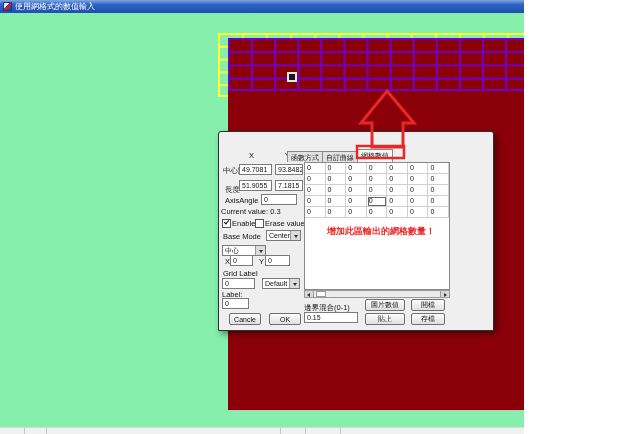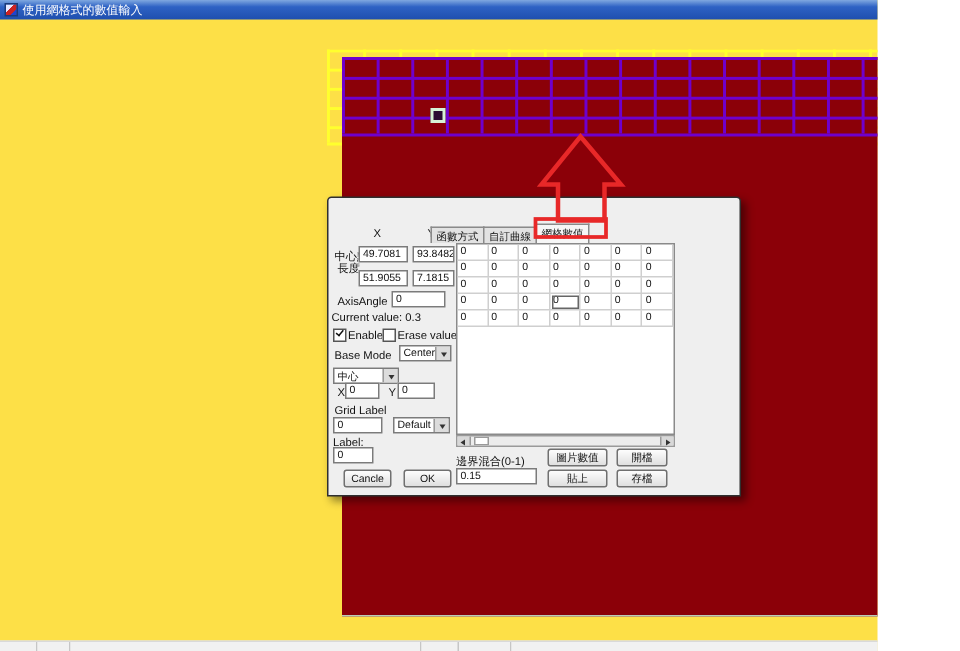--- a/index.html
+++ b/index.html
@@ -1,16 +1,16 @@
 <!DOCTYPE html>
 <html style="--cv: #8b0008; --pg: #6f00cc; --yg: #ffff2e; --anno: #e82828;"><head>
 <meta charset="utf-8">
 <style>
   html,body{margin:0;padding:0;background:#fff;}
-  .screen{position:relative;width:585px;height:434px;overflow:hidden;background:#fde047;
+  .screen{position:relative;width:524px;height:434px;overflow:hidden;background:#86efac;
           font-family:"Liberation Sans","DejaVu Sans",sans-serif;-webkit-font-smoothing:none;}
   .abs{position:absolute;}
 
   
   .titlebar{left:0;top:0;width:640px;height:13px;z-index:5;
     background:linear-gradient(180deg,#7fa8e0 0%,#2e62c4 35%,#1f4fae 100%);
     display:flex;align-items:center;color:#fff;font-size:8px;padding-left:3px;box-sizing:border-box;gap:3px;}
   .appicon{width:9px;height:9px;background:linear-gradient(135deg,#e8e8ff 0 40%,#cc2222 40% 70%,#2244cc 70%);border:1px solid #1a3a7a;box-sizing:border-box;}
   .menubar{left:0;top:13px;width:640px;height:12px;z-index:5;background:linear-gradient(#f7fbff,#e9f1fa);
     border-bottom:1px solid #d4d9de;display:flex;align-items:center;font-size:8px;color:#222;box-sizing:border-box;padding-left:2px;}
@@ -189,21 +189,21 @@
 
     <div class="dlg-body">
 
       <span class="lbl" style="left:30px;top:2px;">X</span>
       <span class="lbl" style="left:66px;top:2px;">Y</span>
 
       <span class="lbl" style="left:4px;top:17px;">中心點</span>
       <span class="fld" style="left:20px;top:15px;width:33px;">49.7081</span>
       <span class="fld" style="left:56px;top:15px;width:28px;">93.8482</span>
 
-      <span class="lbl" style="left:6px;top:25px;">長度</span>
+      <span class="lbl" style="left:6px;top:36px;">長度</span>
       <span class="fld" style="left:20px;top:31px;width:33px;">51.9055</span>
       <span class="fld" style="left:56px;top:31px;width:28px;">7.1815</span>
 
       <span class="lbl" style="left:6px;top:47px;">AxisAngle</span>
       <span class="fld" style="left:42px;top:45px;width:36px;">0</span>
 
       <span class="lbl" style="left:2px;top:58px;">Current value: 0.3</span>
 
       <span class="cb on" style="left:3px;top:70px;"></span>
       <span class="lbl" style="left:13px;top:70px;">Enabled</span>
@@ -305,20 +305,21 @@
       <span class="lbl" style="left:85px;top:154px;">邊界混合(0-1)</span>
       <span class="fld" style="left:85px;top:163px;width:54px;">0.15</span>
 
       <span class="btn" style="left:146px;top:150px;width:40px;height:12px;">圖片數值</span>
       <span class="btn" style="left:192px;top:150px;width:34px;height:12px;">開檔</span>
       <span class="btn" style="left:146px;top:164px;width:40px;height:12px;">貼上</span>
       <span class="btn" style="left:192px;top:164px;width:34px;height:12px;">存檔</span>
     </div>
   </div>
 
+  <div class="abs note" style="left:327px;top:225px;">增加此區輸出的網格數量！</div>
 
   <svg class="abs" id="anno-svg">
     <polygon class="anno-stroke" points="387,91 414,123 403,123 403,147 372,147 372,123 361,123" fill="none" stroke-width="3" stroke="#e82828"></polygon>
     <rect class="anno-stroke" x="357" y="146" width="47" height="12" fill="none" stroke-width="2.5" stroke="#e82828"></rect>
   </svg>
 
   <div class="abs statusbar">
     <span class="seg" style="width:25px;"></span>
     <span class="seg" style="width:22px;"></span>
     <span class="seg" style="width:234px;"></span>

